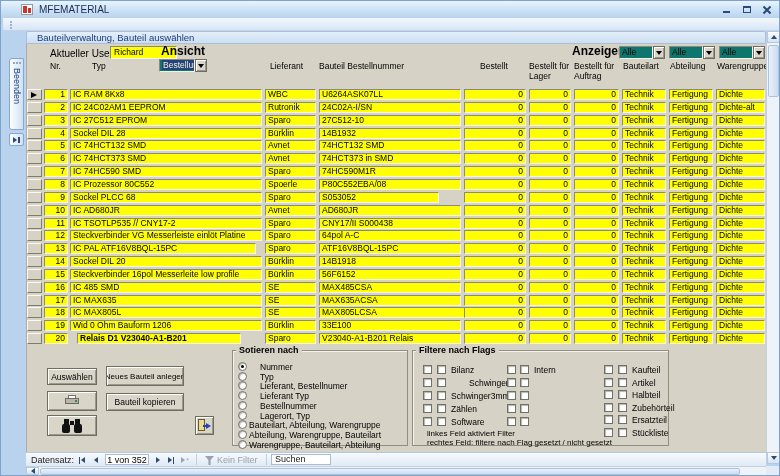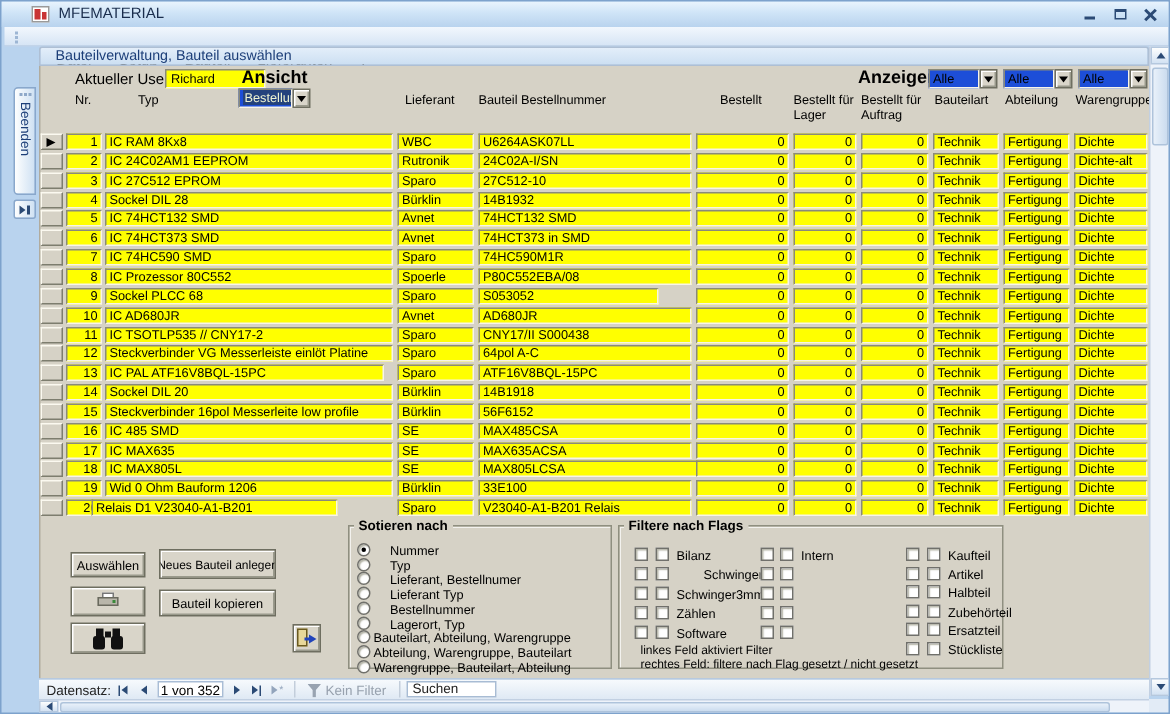--- a/index.html
+++ b/index.html
@@ -40,21 +40,21 @@
   
   .form-body { position:absolute; left:25px; top:43px; width:740px; height:408px;
     background:#d6d2c6; border-left:1px solid #b0ab9e; overflow:hidden; }
   .lbl { position:absolute; font-size:10px; white-space:nowrap; }
   .biglbl { position:absolute; font-size:12px; font-weight:bold; white-space:nowrap; }
   .field-sunken { position:absolute; background:#ffff00; border:1px solid;
     border-color:#8a8a7a #f7f4e9 #f7f4e9 #8a8a7a; font-size:8.5px; line-height:10px;
     padding:0 3px; white-space:nowrap; overflow:hidden; }
   
   .combo { position:absolute; height:13px; display:flex; }
-  .combo-text { background:#1d4ed8; border:1px solid; border-color:#8a8a7a #f7f4e9 #f7f4e9 #8a8a7a;
+  .combo-text { background:#0f766e; border:1px solid; border-color:#8a8a7a #f7f4e9 #f7f4e9 #8a8a7a;
     font-size:8.5px; line-height:11px; padding:0 2px; flex:1; white-space:nowrap; overflow:hidden; }
   .combo-text .sel { background:#24427c; color:#eef3d2; padding:0 1px; }
   .combo-btn { width:12px; background:#d9d5c9; border:1px solid #6e6e60;
     box-shadow:inset 1px 1px 0 #fff, inset -1px -1px 0 #9a9a8c;
     display:flex; align-items:center; justify-content:center; }
   
   .colhead { position:absolute; font-size:8.5px; line-height:9.5px; white-space:pre-line; }
   
   .grid-row { position:absolute; left:0; width:740px; height:13px; }
   .gcell { position:absolute; top:0; height:11px; background:#ffff00; border:1px solid;
@@ -470,21 +470,21 @@
           <div class="gcell right" style="left: 437px; width: 62px;">0</div>
           <div class="gcell right" style="left: 502px; width: 42px;">0</div>
           <div class="gcell right" style="left: 547px; width: 45px;">0</div>
           <div class="gcell" style="left: 595px; width: 44px;">Technik</div>
           <div class="gcell" style="left: 642px; width: 44px;">Fertigung</div>
           <div class="gcell" style="left: 689px; width: 49px;">Dichte</div>
         </div>
         <div class="grid-row" style="top: 289.15px;">
           <div class="selcell"></div>
           <div class="gcell right" style="left: 17px; width: 24px;">20</div>
-          <div class="gcell" style="left: 34px; width: 164px;">Relais D1 V23040-A1-B201</div>
+          <div class="gcell" style="left: 50px; width: 164px; font-weight: bold;">Relais D1 V23040-A1-B201</div>
           <div class="gcell" style="left: 238px; width: 51px;">Sparo</div>
           <div class="gcell" style="left: 292px; width: 142px;">V23040-A1-B201 Relais</div>
           <div class="gcell right" style="left: 437px; width: 62px;">0</div>
           <div class="gcell right" style="left: 502px; width: 42px;">0</div>
           <div class="gcell right" style="left: 547px; width: 45px;">0</div>
           <div class="gcell" style="left: 595px; width: 44px;">Technik</div>
           <div class="gcell" style="left: 642px; width: 44px;">Fertigung</div>
           <div class="gcell" style="left: 689px; width: 49px;">Dichte</div>
         </div>
       </div>

